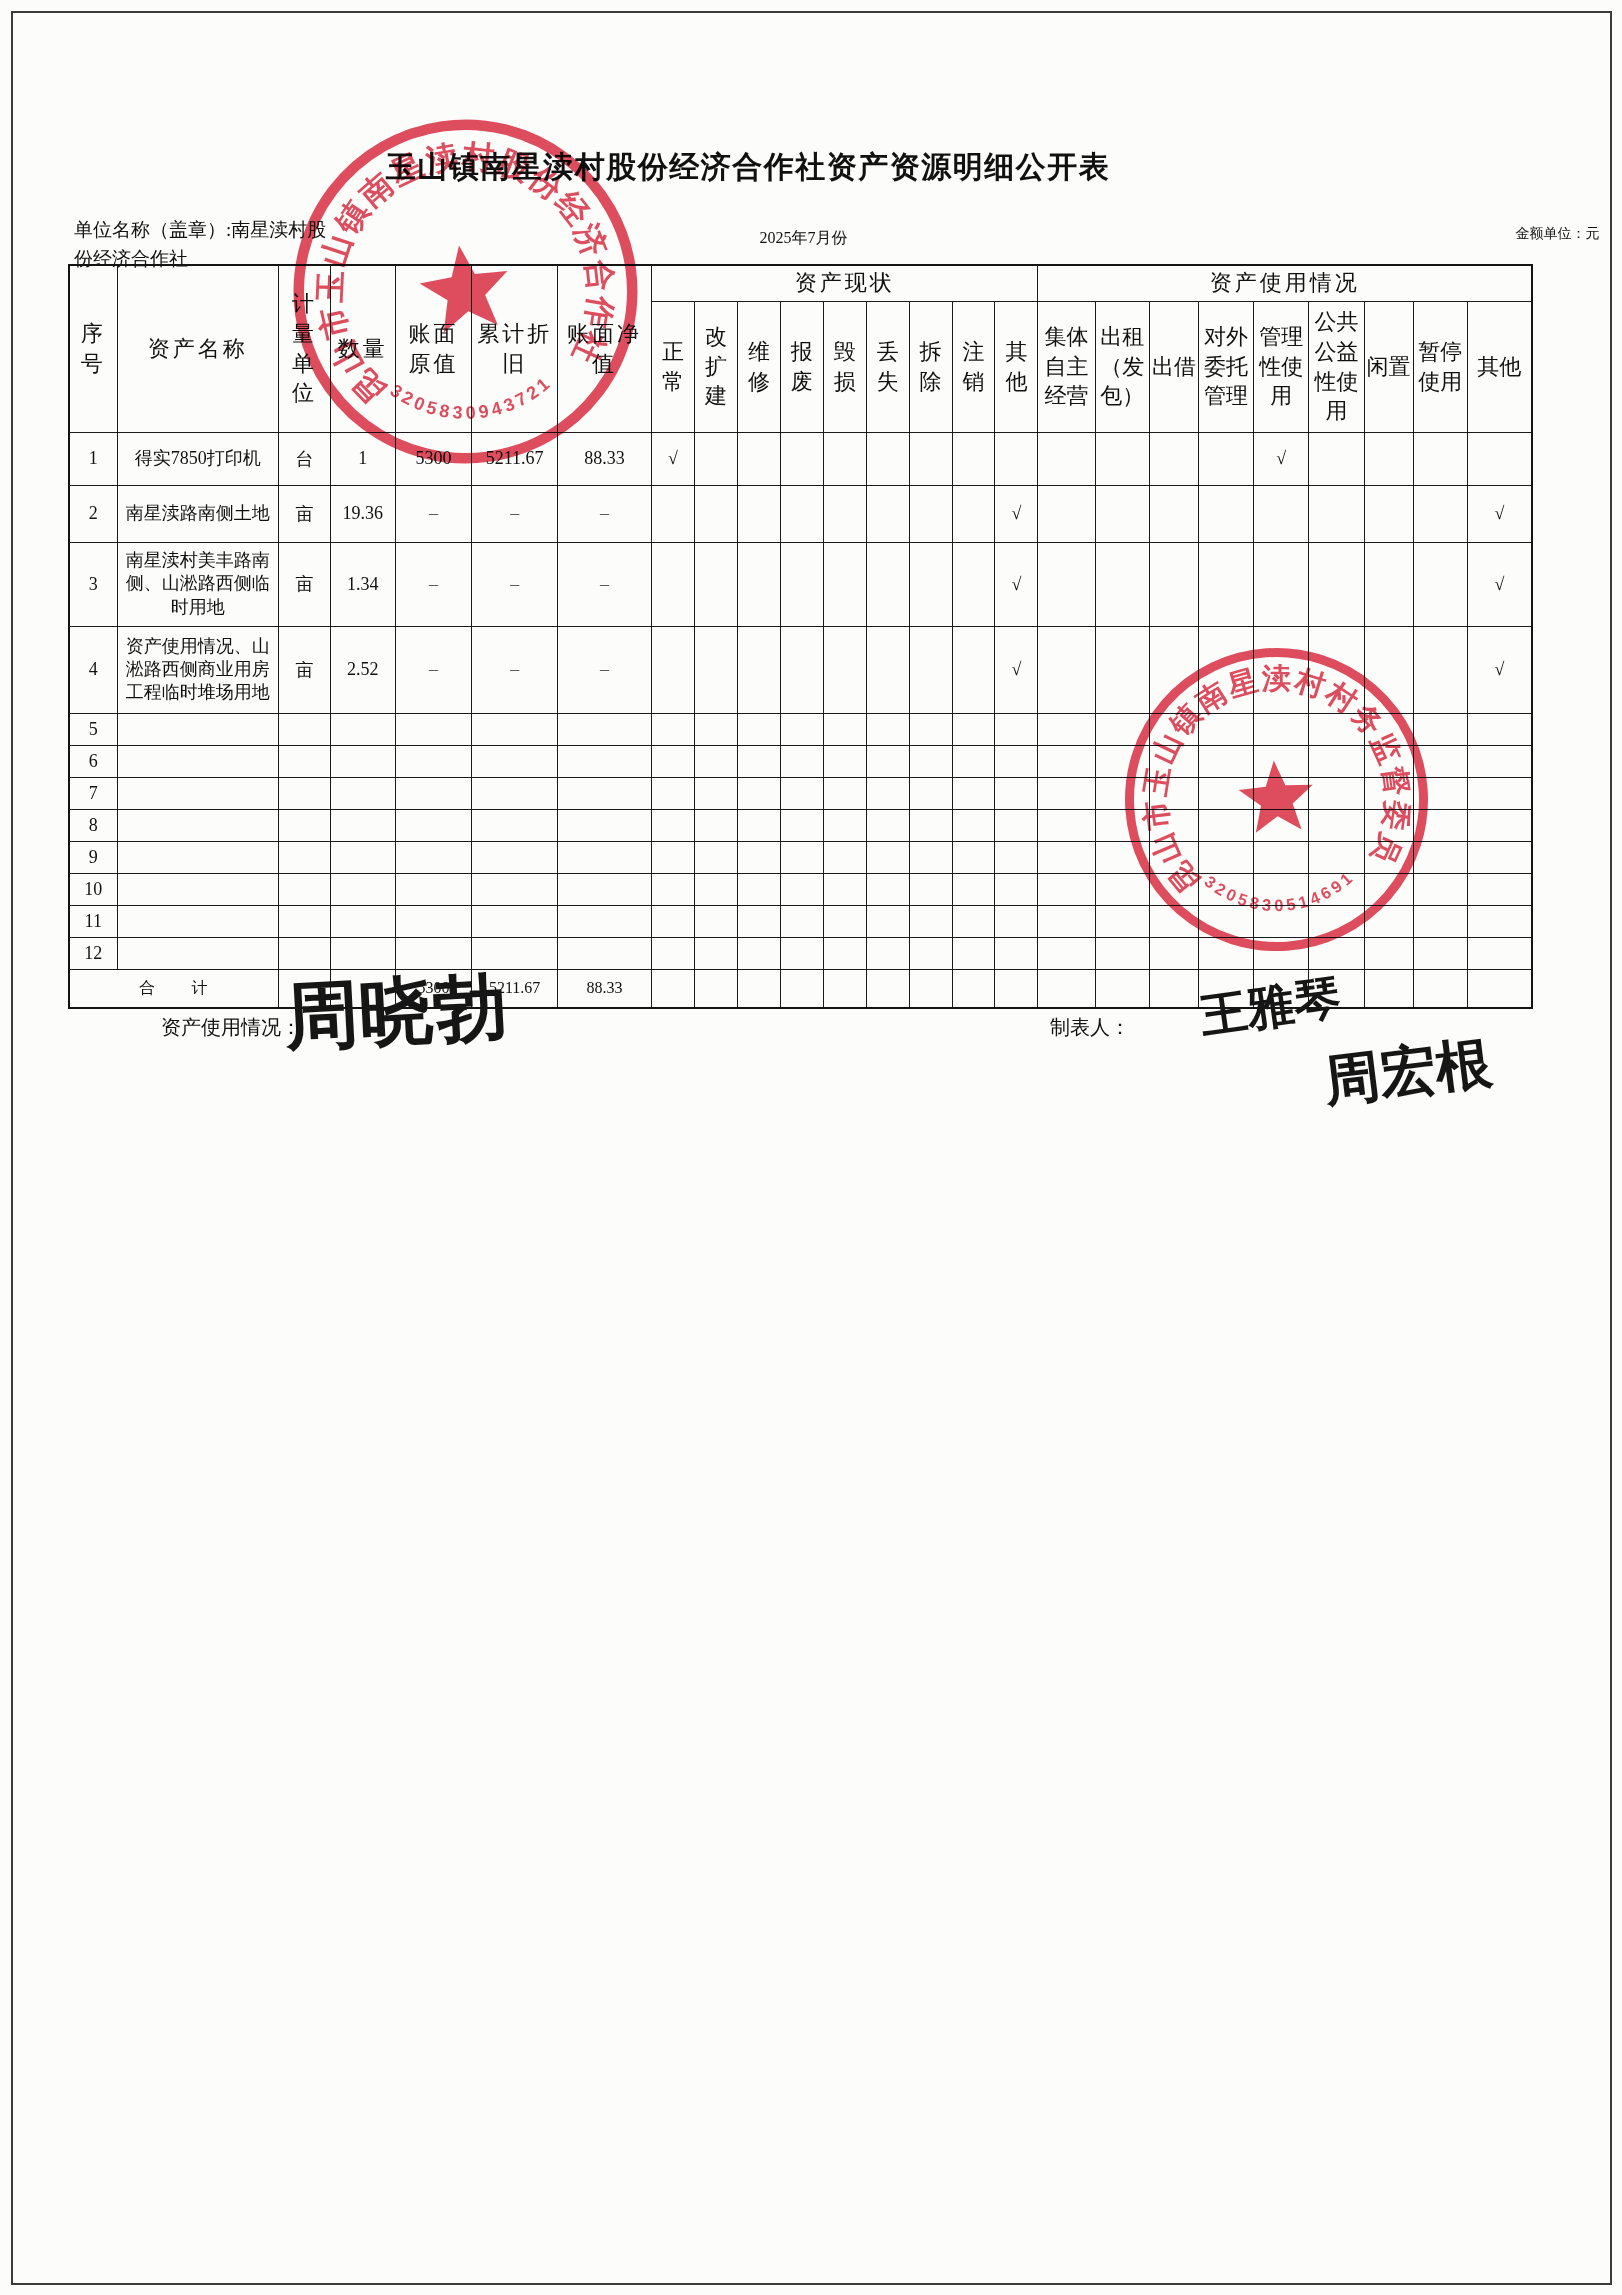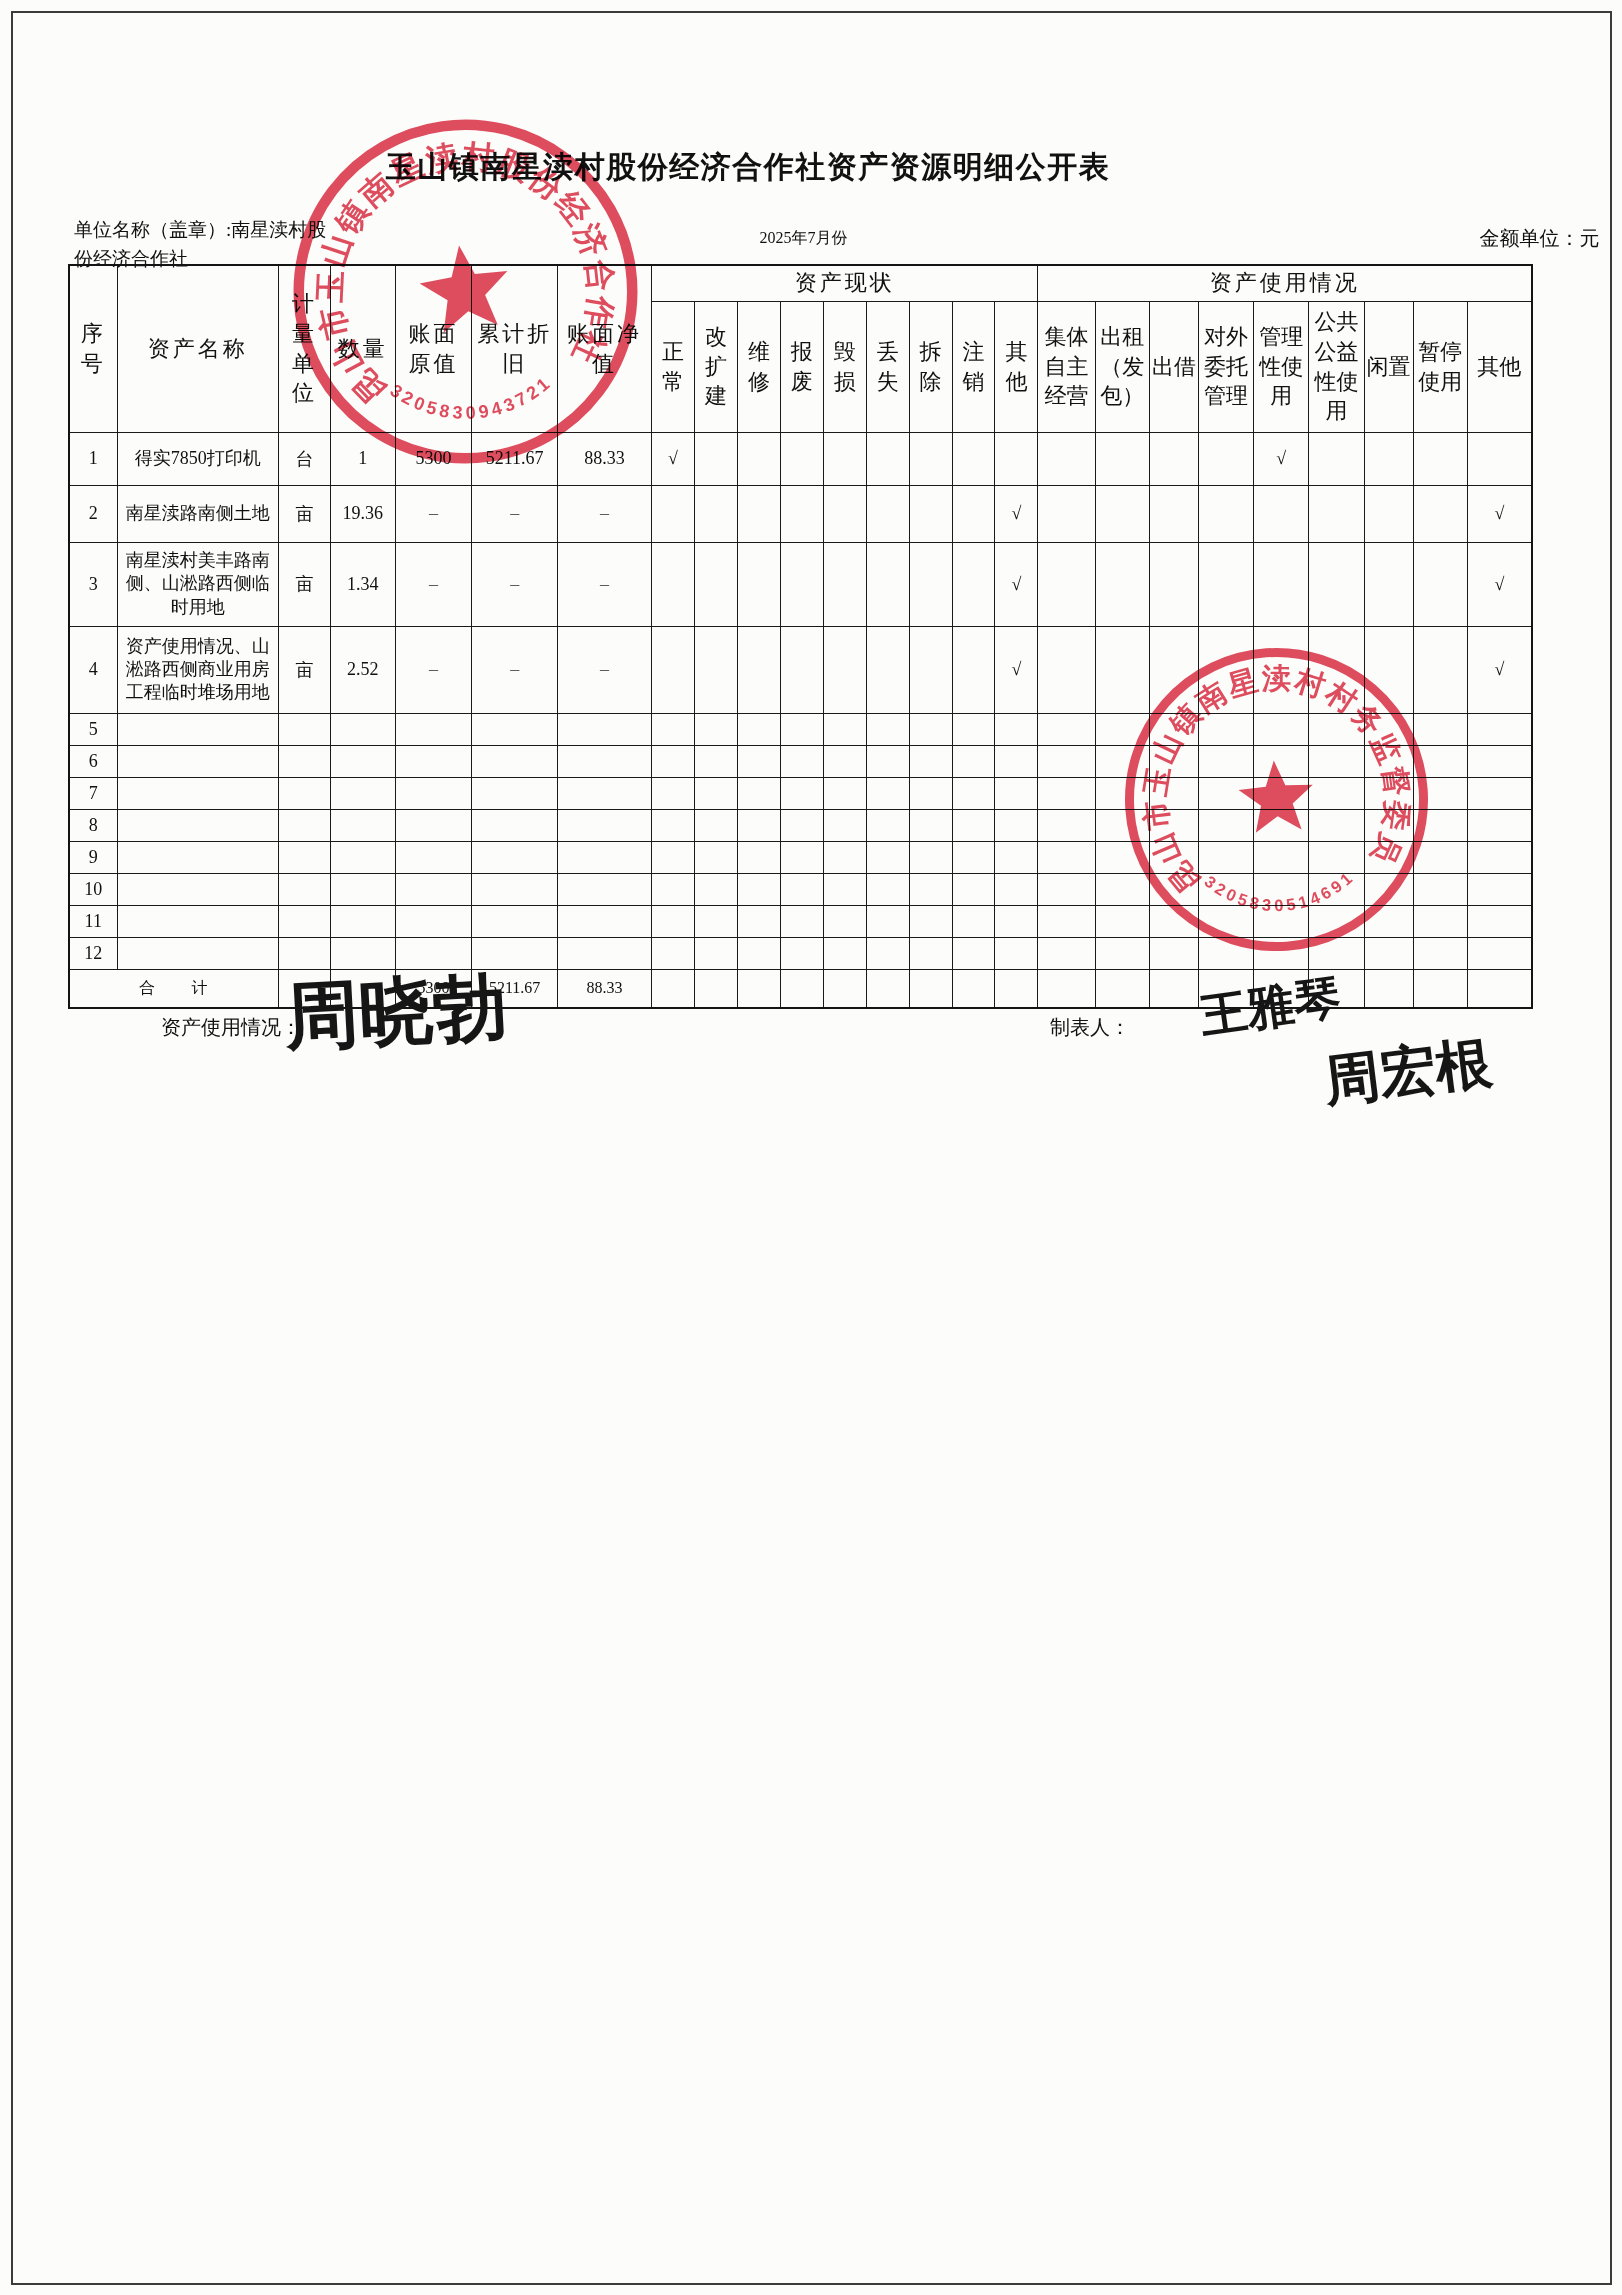--- a/index.html
+++ b/index.html
@@ -3,21 +3,21 @@
 <meta charset="utf-8">
 <style>
   html,body{margin:0;padding:0;background:#9a9a9a;}
   .page{position:relative;width:1622px;height:2295px;background:#fcfcfa;
         font-family:"Liberation Serif",serif;color:#111;overflow:hidden;margin:0 auto;}
   .scan-frame{position:absolute;inset:10.5px;border:2.3px solid #3b3b3b;pointer-events:none;}
   .title{position:absolute;left:68px;top:147px;width:1360px;text-align:center;
          font-size:30px;font-weight:700;letter-spacing:1.5px;}
   .unit-name{position:absolute;left:74px;top:216px;width:259px;font-size:19px;line-height:1.5;}
   .period{position:absolute;left:676px;top:228px;width:255px;text-align:center;font-size:16px;}
-  .amount-unit{position:absolute;right:22.5px;top:225px;font-size:20px;margin-left:29px;}
+  .amount-unit{position:absolute;right:22.5px;top:225px;font-size:14px;margin-left:29px;}
 
   .table-wrap{position:absolute;left:68px;top:264px;width:1465px;}
   table.asset{border-collapse:collapse;table-layout:fixed;width:100%;border:2.3px solid #141414;}
   table.asset th,table.asset td{border:1.5px solid #1a1a1a;text-align:center;vertical-align:middle;
         font-weight:400;padding:0 1.5px;overflow:hidden;}
   table.asset thead th{font-size:22px;line-height:1.35;}
   tr.group-row{height:36px;} tr.group-row th{font-size:20px;letter-spacing:3px;}
   tr.sub-row{height:131px;}
   table.asset td{font-size:18px;}
   td.c-name{font-size:15px;line-height:1.28;padding:0 3.8px;}

